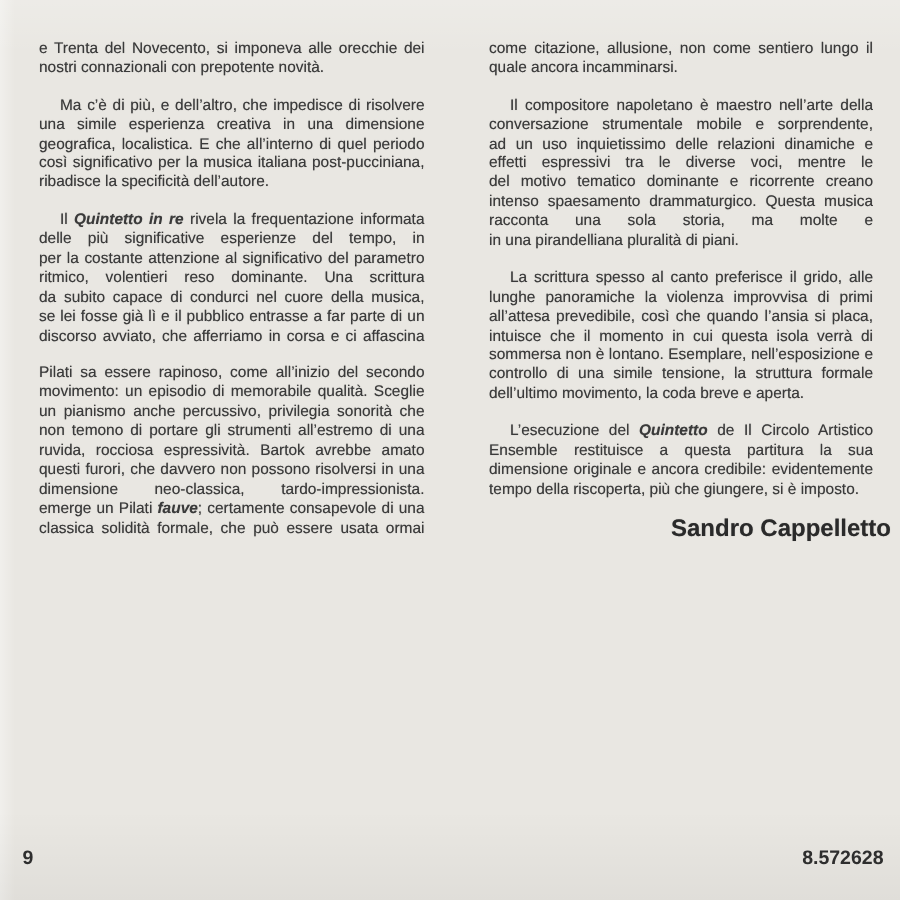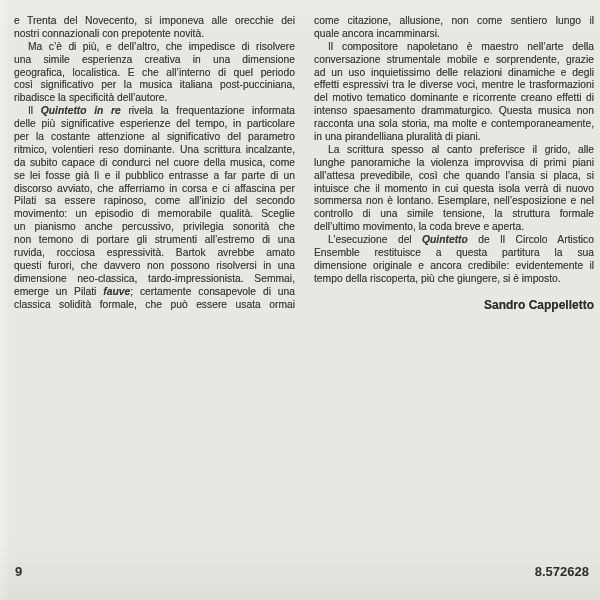--- a/index.html
+++ b/index.html
@@ -16,36 +16,36 @@
   }
   .col{
     position:absolute;
     top:15px;
     font-size:10.3px;
     line-height:12.9px;
     text-shadow:0 0 0.5px rgba(58,58,58,0.55);
   }
   .col-left{left:14px;width:281px;}
   .col-right{left:314px;width:280px;}
-  .para{margin:0;}
+  .para{margin:12px;}
   .line{
     text-align:justify;
     text-align-last:justify;
     height:12.9px;
     overflow:hidden;
     white-space:normal;
   }
   .line.pl{text-align-last:left;}
   .line.ind{text-indent:14px;}
   .line i{font-style:italic;font-weight:bold;}
   .signature{
     margin-top:13px;
     text-align:right;
     font-weight:bold;
-    font-size:12px;
+    font-size:16px;
     color:#2a2a2a;
   }
   .footer{
     position:absolute;
     left:0;right:0;top:564px;
     display:flex;
     justify-content:space-between;
     align-items:flex-start;
     padding:0 11px 0 15px;
     font-weight:bold;

